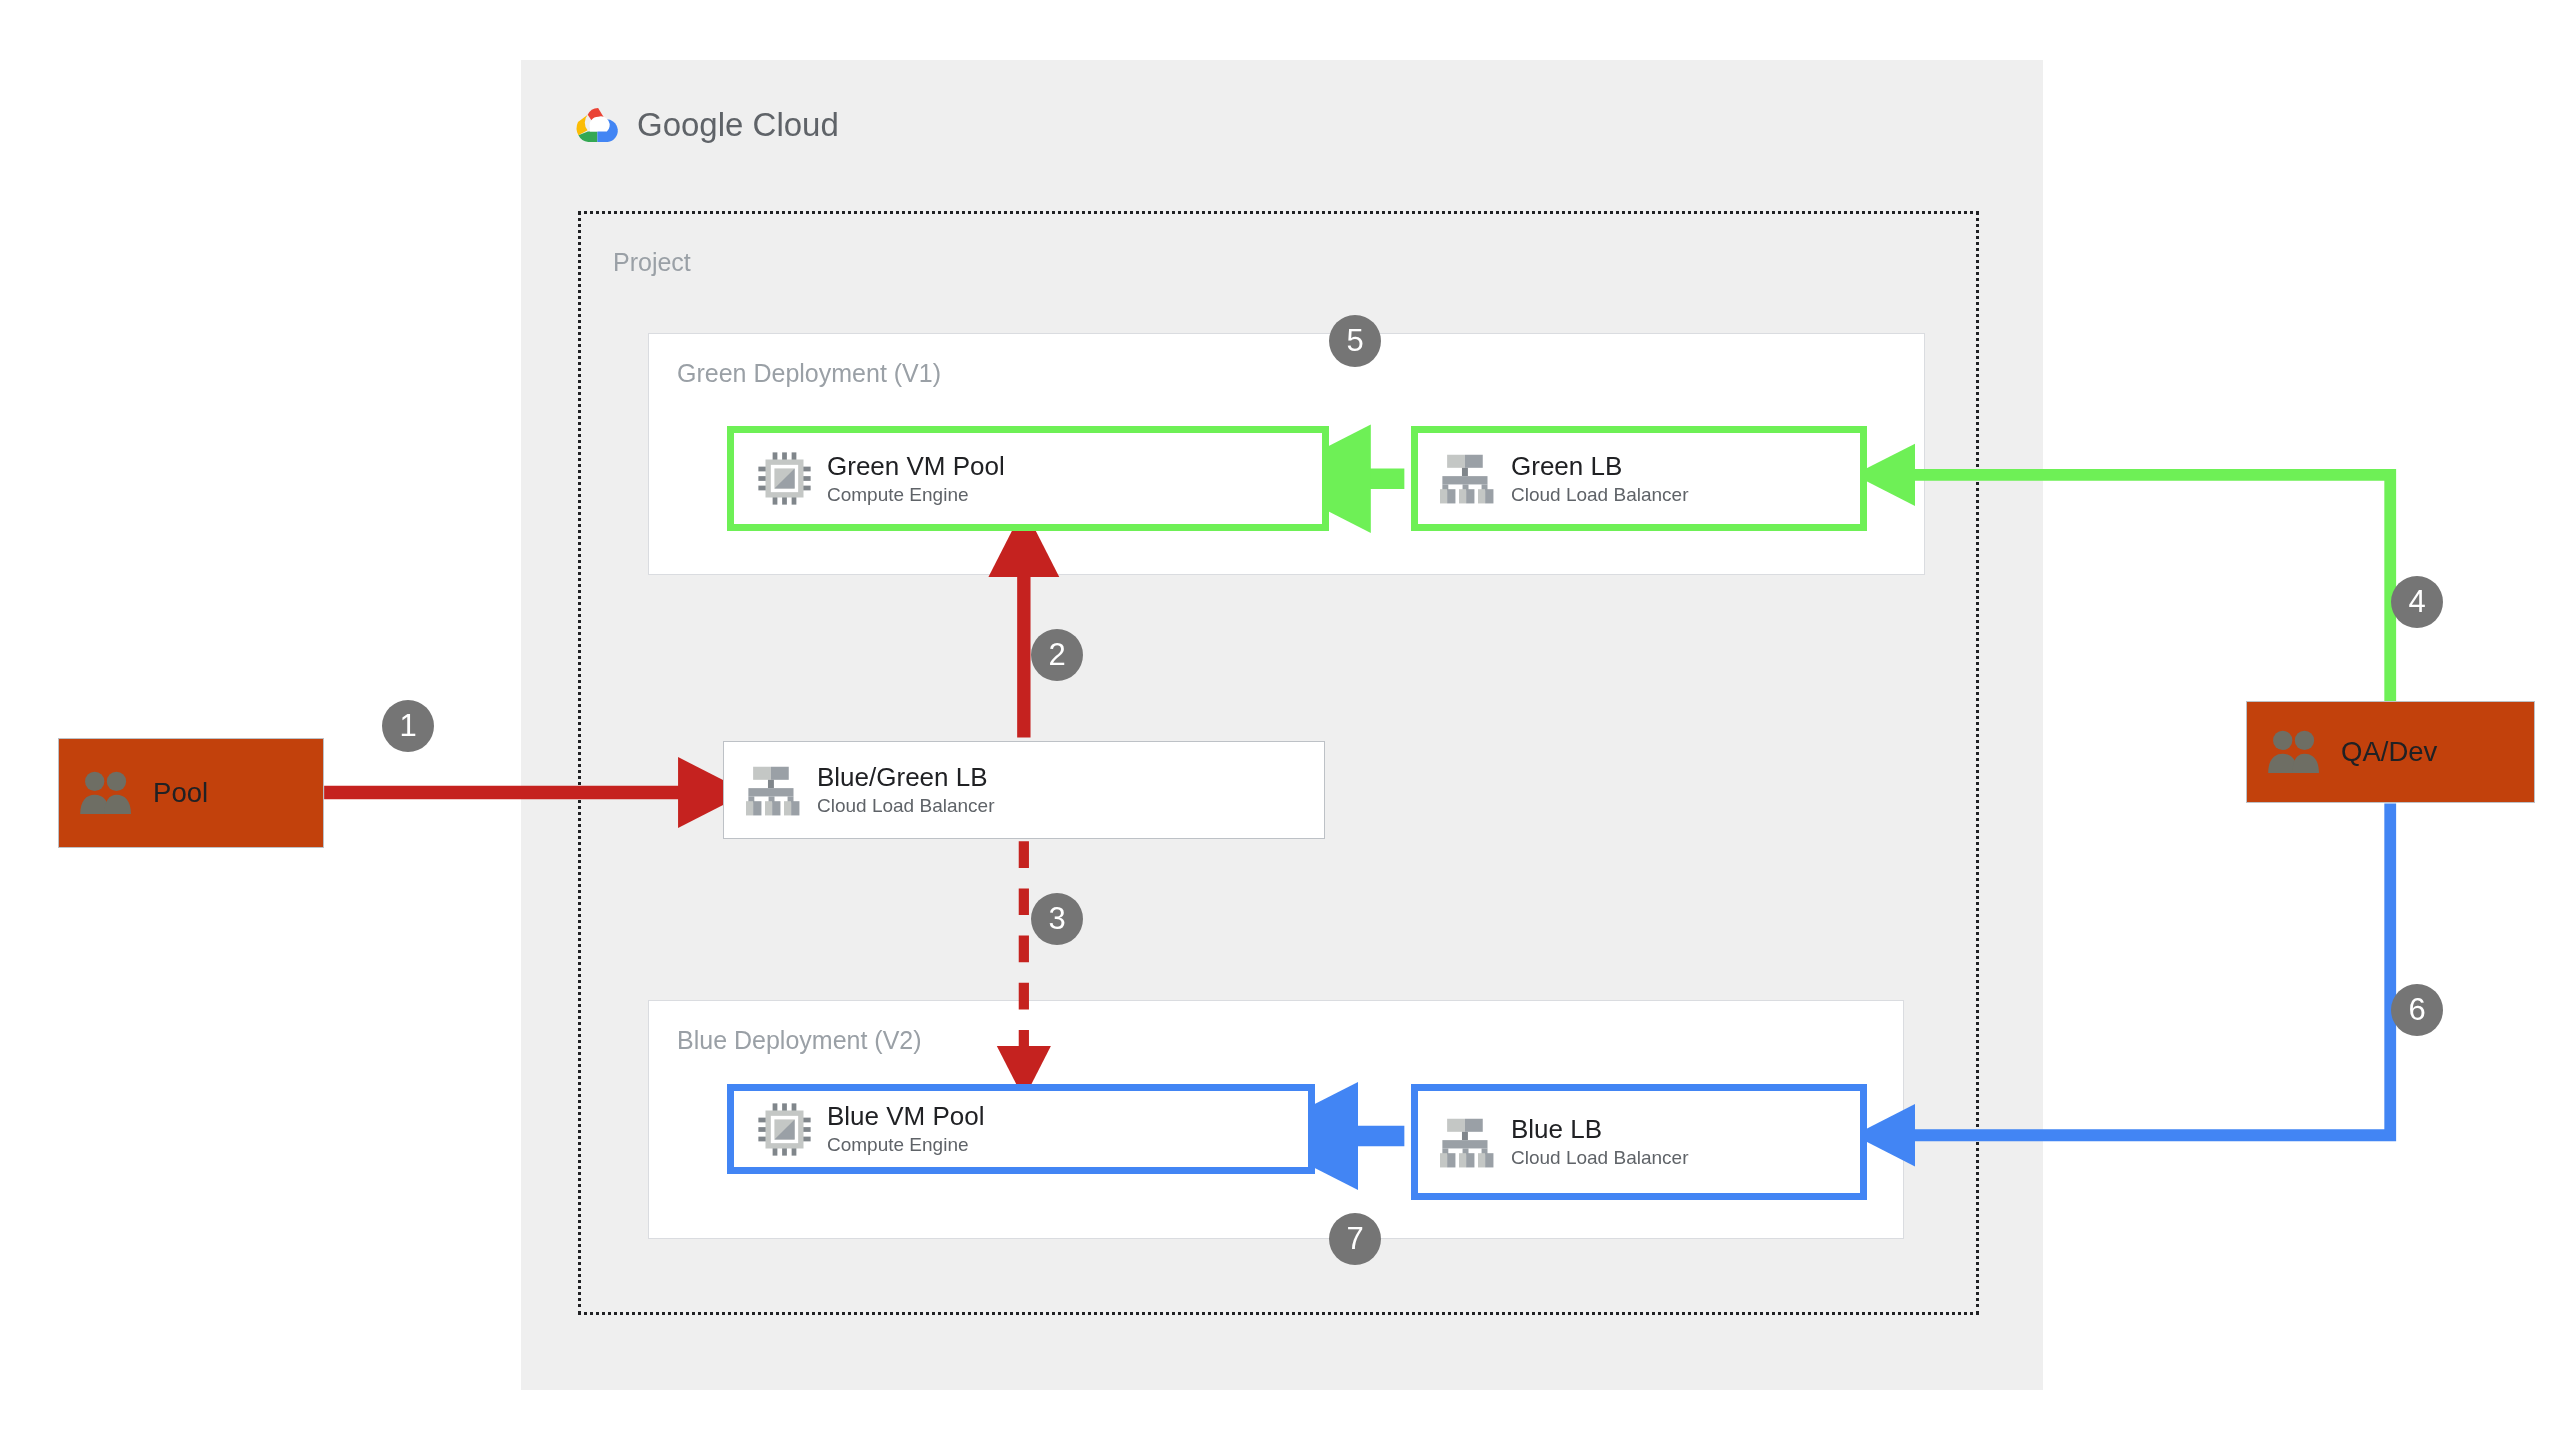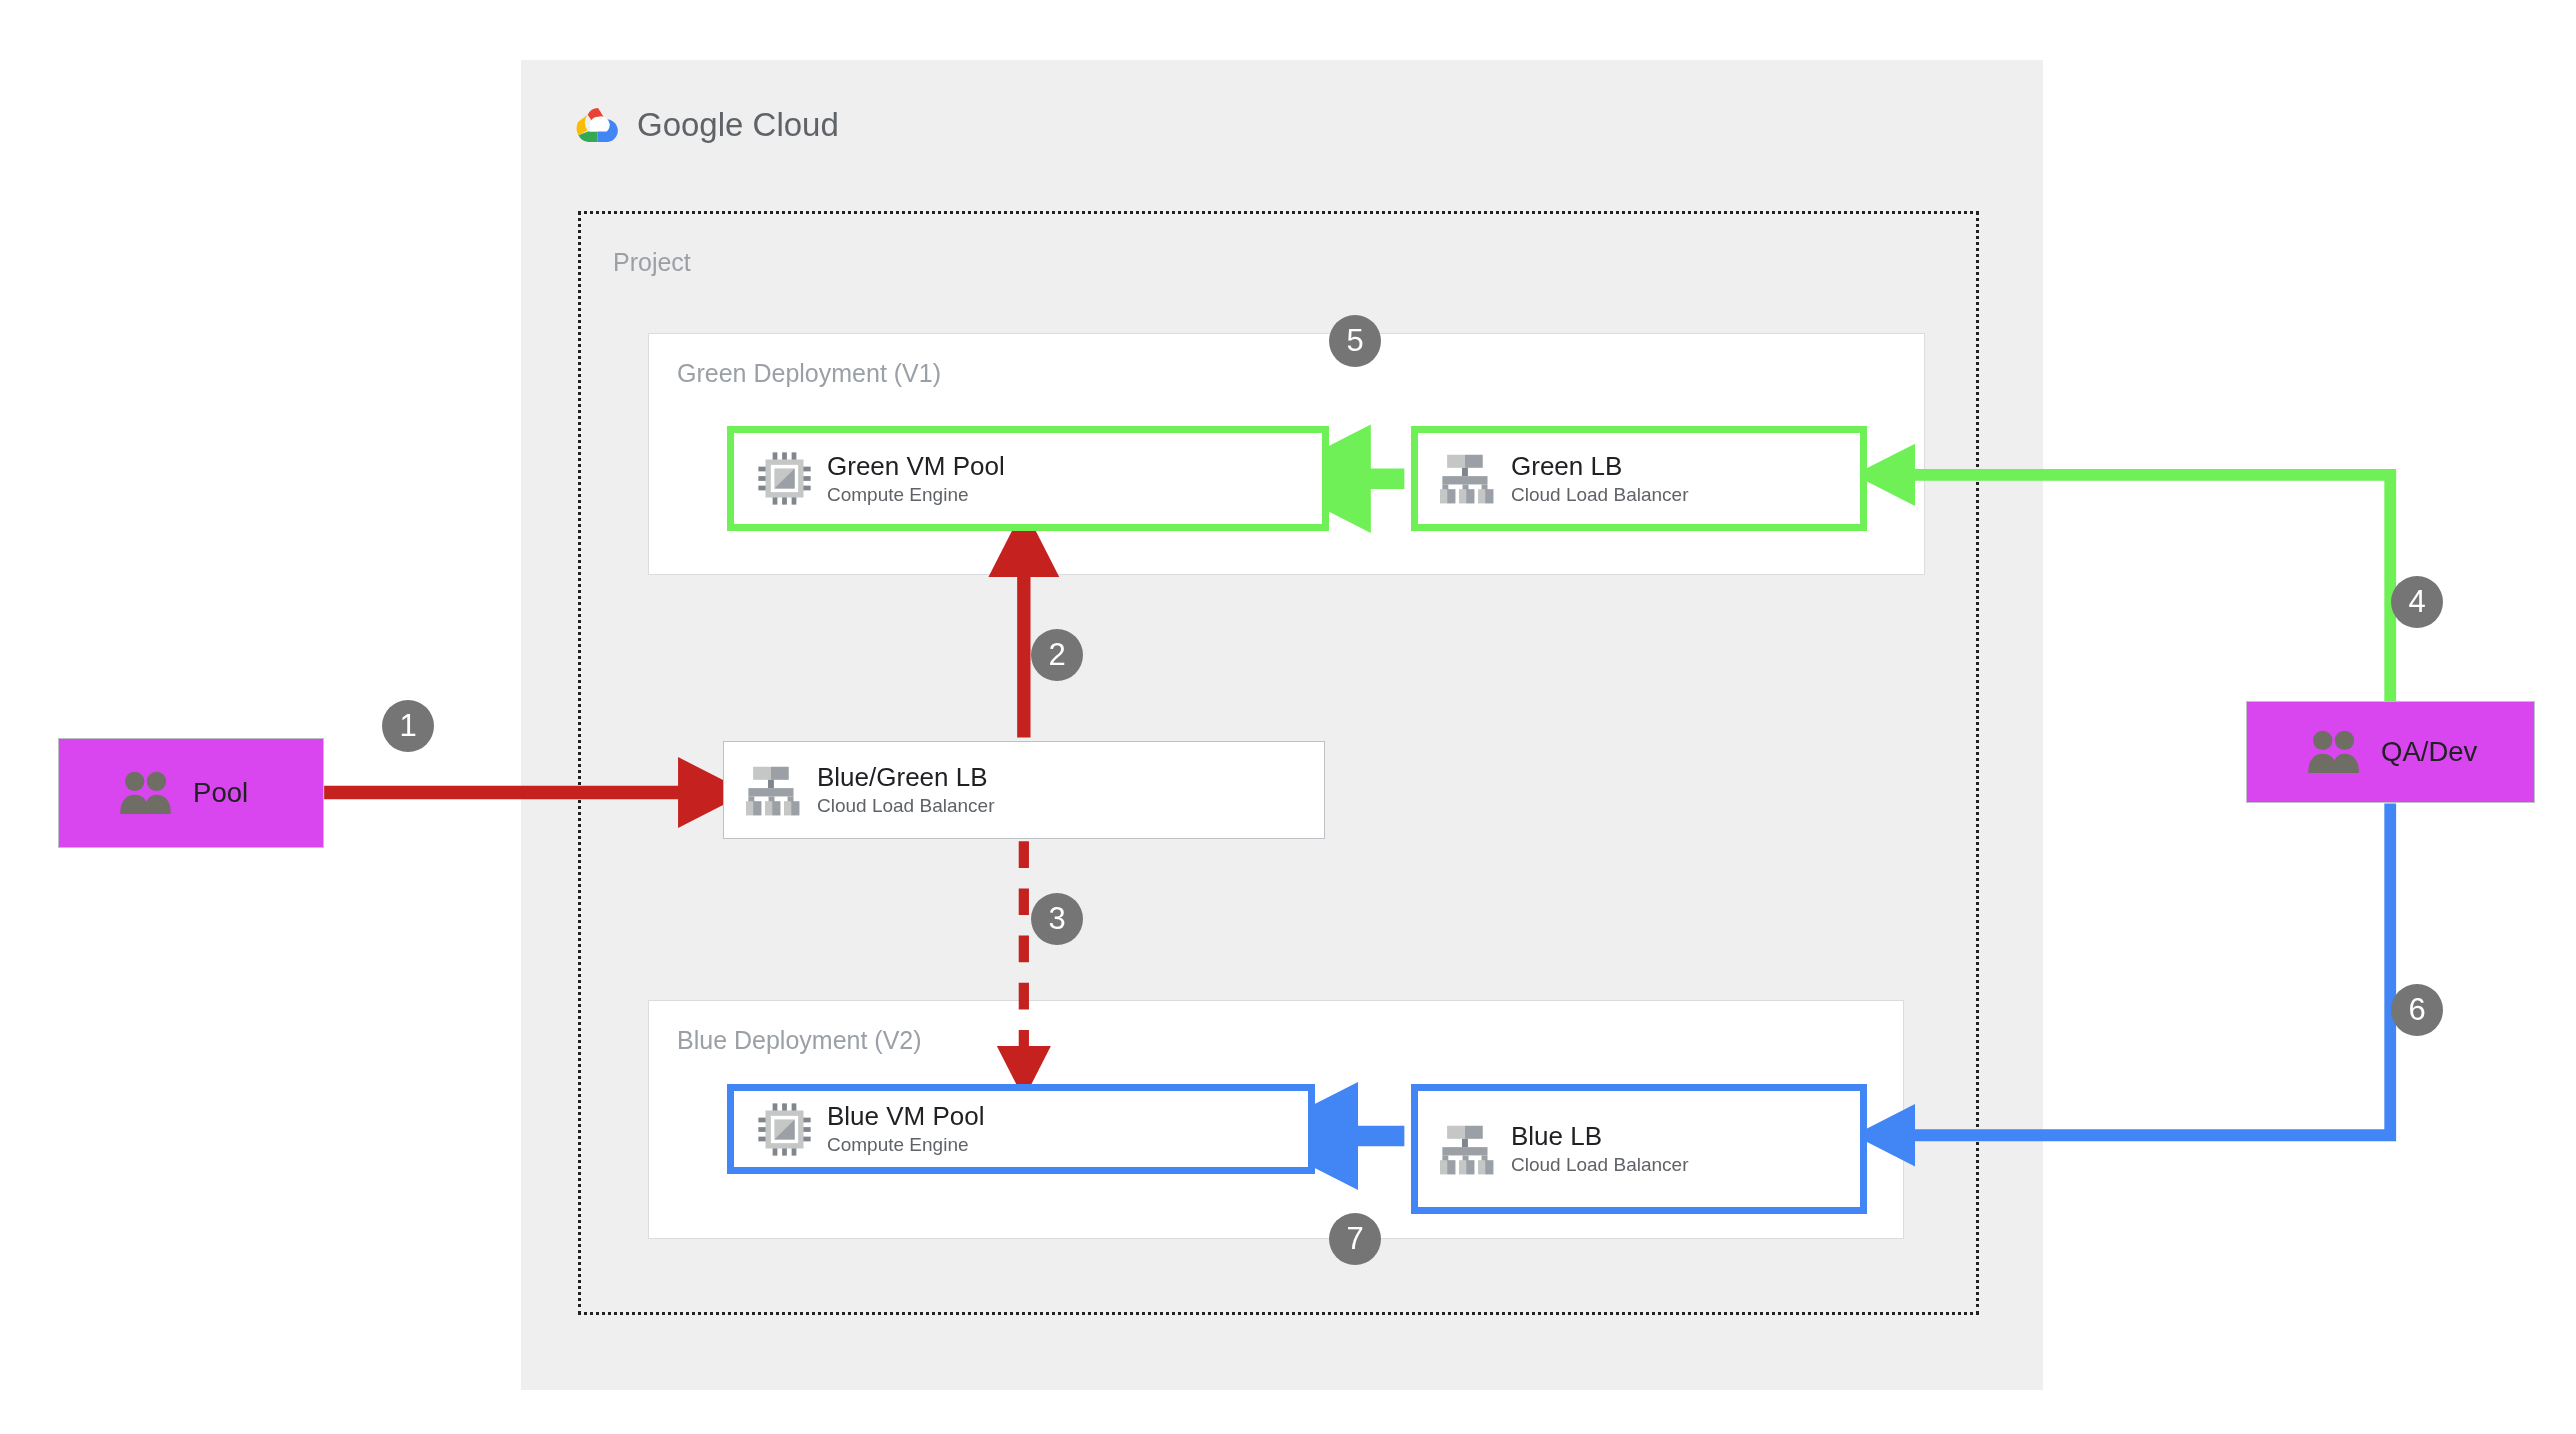--- a/index.html
+++ b/index.html
@@ -84,29 +84,29 @@
     display:block;
   }
   .card-text{ display:flex; flex-direction:column; justify-content:center; }
   .card-title{ font-size:26px; color:#202124; line-height:1.28; white-space:nowrap; }
   .card-sub  { font-size:19px; color:#5f6368; line-height:1.28; white-space:nowrap; }
 
   .card-green-vm { left:727px;  top:426px;  width:602px;  height:105px; }
   .card-green-lb { left:1411px; top:426px;  width:456px;  height:105px; }
   .card-bg-lb    { left:723px;  top:741px;  width:602px;  height:98px; }
   .card-blue-vm  { left:727px;  top:1084px; width:588px;  height:90px; }
-  .card-blue-lb  { left:1411px; top:1084px; width:456px;  height:130px; }
+  .card-blue-lb  { left:1411px; top:1084px; width:456px;  height:116px; }
 
   
   .actor{
     position:absolute;
-    background:#d946ef;
+    background:#c2410c;
     border:1.6px solid #bdc1c6;
     box-sizing:border-box;
-    display:flex; align-items:center;padding-left:40px;
+    display:flex; align-items:center;
   }
   .actor-users{ left:58px;   top:738px; width:266px; height:110px; }
   .actor-qadev{ left:2246px; top:701px; width:289px; height:102px; }
   .actor-icon{
     flex:0 0 auto; width:58px; height:47px;
     margin-left:20.4px; margin-right:15.7px; display:block;
   }
   .actor-label{ font-size:27.5px; color:#202124; white-space:nowrap; }
 
   

